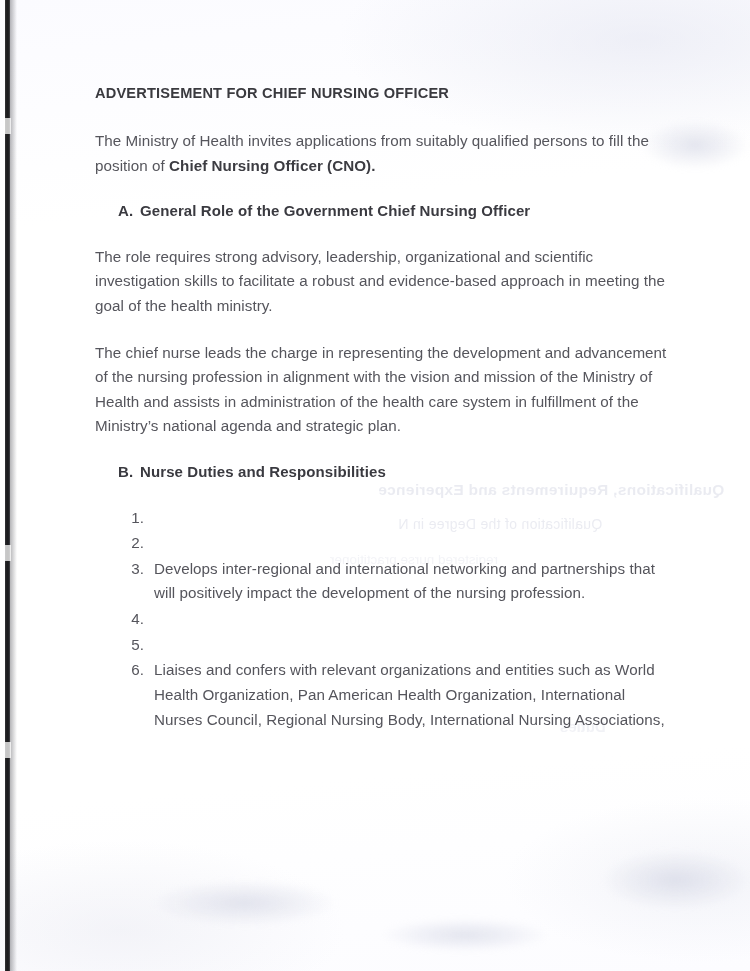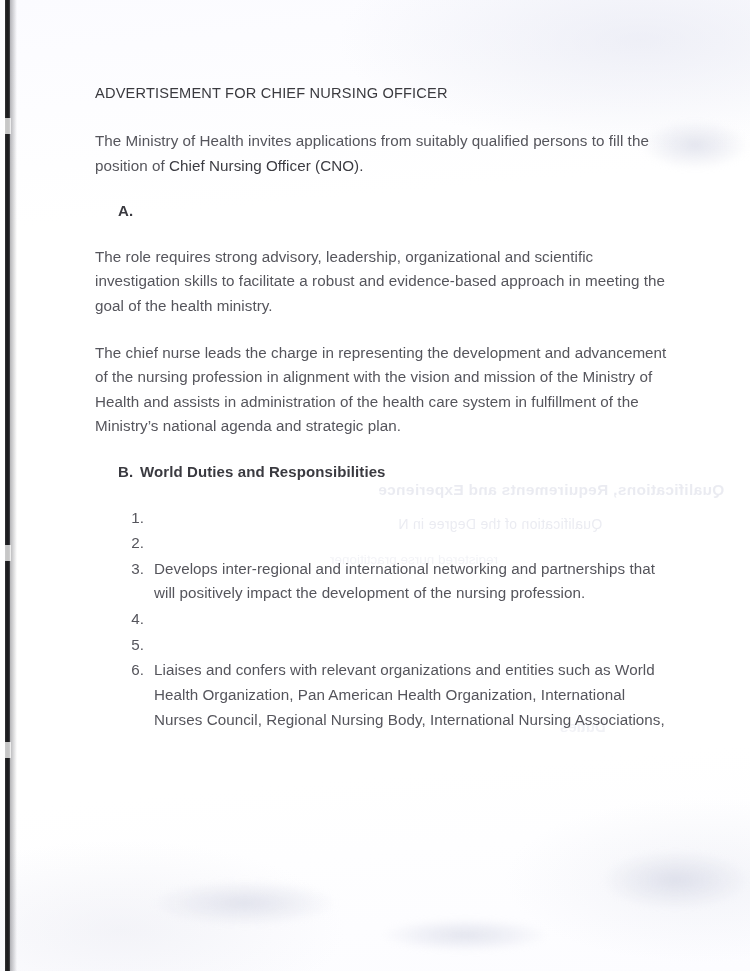--- a/index.html
+++ b/index.html
@@ -93,37 +93,37 @@
 
   .content {
     position: absolute;
     left: 95px;
     top: 84px;
     width: 580px;
   }
 
   .doc-title {
     font-size: 14.6px;
-    font-weight: normal;
+    font-weight: bold;
     color: #3a3a3f;
     letter-spacing: 0.18px;
     margin: 0 0 26px 0;
     line-height: 1.3;
   }
 
   .para {
     font-size: 15.2px;
     color: #55555c;
     line-height: 1.62;
     margin: 0 0 22px 0;
     letter-spacing: 0.05px;
   }
   .para b, .para strong {
     color: #3c3c42;
-    font-weight: normal;
+    font-weight: bold;
   }
 
   .section-head {
     display: flex;
     font-size: 15px;
     font-weight: bold;
     color: #3a3a40;
     margin: 0 0 22px 0;
     padding-left: 23px;
     line-height: 1.5;
@@ -180,28 +180,29 @@
   <div class="bleed bleed-d">Duties</div>
 
   <div class="content">
 
     <h1 class="doc-title">ADVERTISEMENT FOR CHIEF NURSING OFFICER</h1>
 
     <p class="para"><span>The Ministry of Health invites applications from suitably qualified persons to fill the position of </span><b>Chief Nursing Officer (CNO).</b></p>
 
     <div class="section-head">
       <span class="section-letter">A.</span>
+      <span>General Role of the Government Chief Nursing Officer</span>
     </div>
 
     <p class="para">The role requires strong advisory, leadership, organizational and scientific investigation skills to facilitate a robust and evidence-based approach in meeting the goal of the health ministry.</p>
     <p class="para">The chief nurse leads the charge in representing the development and advancement of the nursing profession in alignment with the vision and mission of the Ministry of Health and assists in administration of the health care system in fulfillment of the Ministry’s national agenda and strategic plan.</p>
 
     <div class="section-head">
       <span class="section-letter">B.</span>
-      <span>World Duties and Responsibilities</span>
+      <span>Nurse Duties and Responsibilities</span>
     </div>
 
     <ol class="duty-list">
       <li class="duty-item">
         <span class="duty-num">1.</span>
       </li>
       <li class="duty-item">
         <span class="duty-num">2.</span>
       </li>
       <li class="duty-item">

